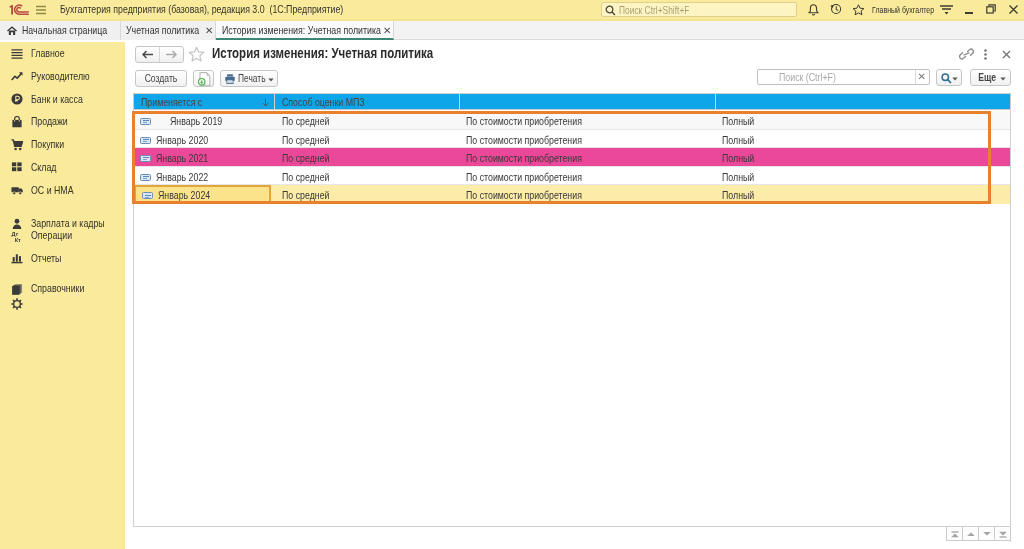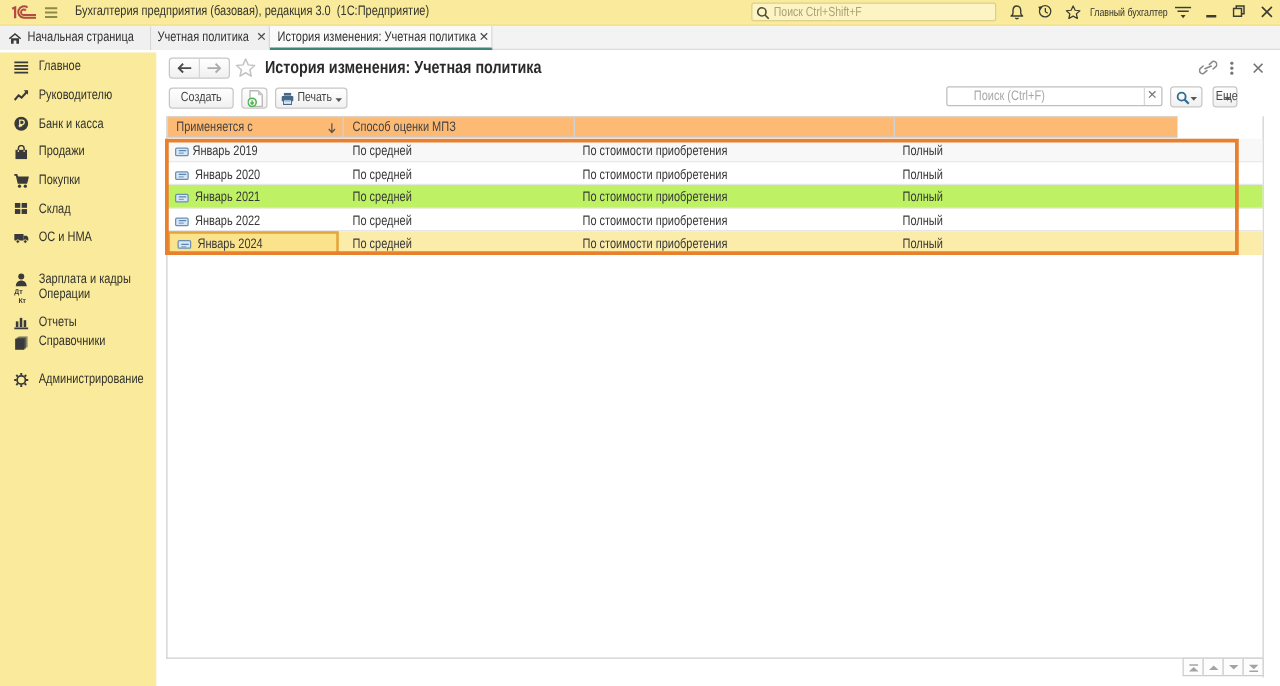--- a/index.html
+++ b/index.html
@@ -38,28 +38,28 @@
   
   #btn-create { left:135px; top:70px; width:52px; height:17px; }
   #btn-create span { display:block; text-align:center; line-height:15px; color:#444; }
   #btn-doc { left:193px; top:70px; width:21px; height:17px; }
   #btn-print { left:220px; top:70px; width:58px; height:17px; }
   #fsearch { left:757px; top:69px; width:173px; height:16px; border:1px solid #bfbfbf; background:#fff; border-radius:2px; }
   #fsearch .ph { position:absolute; left:5px; top:0; line-height:14px; color:#a8a8a8; font-size:11px;margin-left:16px; }
   #fsearch .xd { position:absolute; right:13px; top:0; width:1px; height:14px; background:#d9d9d9; }
   #fsearch .x { position:absolute; right:3px; top:0; line-height:14px; color:#777; font-size:10px; }
   #btn-q { left:936px; top:69px; width:26px; height:17px; }
-  #btn-more { left:970px; top:69px; width:20px; height:17px; }
+  #btn-more { left:970px; top:69px; width:41px; height:17px;font-weight:bold; }
   #btn-more span { display:block; text-align:center; line-height:15px; color:#444; }
 
   
   #tbl-left { left:133px; top:93px; width:1px; height:434px; background:#cfcfcf; }
   #tbl-right { left:1010px; top:93px; width:1px; height:449px; background:#cfcfcf; }
   #tbl-bottom { left:133px; top:526px; width:878px; height:1px; background:#cfcfcf; }
-  #thead { left:134px; top:93px; width:808px; height:17px; background:#fdba74; border-top:1px solid #d2d2d2; border-bottom:1px solid #c9c9c9;padding-left:16px; }
+  #thead { left:134px; top:93px; width:876px; height:17px; background:#0ea5e9; border-top:1px solid #d2d2d2; border-bottom:1px solid #c9c9c9;padding-left:16px; }
   .hsep { position:absolute; top:0; width:1px; height:16px; background:#d2d2d2; }
   .htx { position:absolute; top:0; line-height:16px; font-size:11px; color:#444; white-space:nowrap; }
   .row { position:absolute; left:134px; width:876px; height:18.6px; }
   .row .ctx { position:absolute; top:1px; line-height:18.6px; font-size:11px; color:#383838; white-space:nowrap; }
   .ricon { position:absolute; left:6px; top:7px; width:11px; height:7px; border:1px solid #6a8fb5; border-radius:1.5px; background:#d8e7f5; }
   .ricon i { position:absolute; left:1.5px; top:1.2px; width:6px; height:1px; background:#5d87b0; }
   .ricon b { position:absolute; left:1.5px; top:3.2px; width:4px; height:1px; background:#7fa2c2; }
 
   #orangebox { left:132px; top:111px; width:859px; height:93px; border:3.5px solid #e8802e; z-index:30; }
   #focuscell { left:134px; top:185.4px; width:137px; height:18.6px; background:#fbe38c; border:2px solid #e1a53b; z-index:20; }
@@ -250,21 +250,21 @@
       <span class="ic">
         <svg width="12" height="12" viewBox="0 0 13 13">
           <path d="M0.5,11.5 H12.5" stroke="#3a3a3a" stroke-width="1.5"></path>
           <rect x="1.8" y="5.5" width="2.2" height="5" fill="#3a3a3a"></rect>
           <rect x="5.2" y="2.5" width="2.2" height="8" fill="#3a3a3a"></rect>
           <rect x="8.6" y="4.5" width="2.2" height="6" fill="#3a3a3a"></rect>
         </svg>
       </span>
       <span class="tx"><span class="ct">Отчеты</span></span>
     </div>
-<div class="sbitem" style="top:262px">
+<div class="sbitem" style="top:277px">
       <span class="ic">
         <svg width="12" height="12" viewBox="0 0 13 13">
           <rect x="4" y="1.2" width="8" height="9.5" fill="#8a8a74"></rect>
           <rect x="2.5" y="2.2" width="8" height="9.6" fill="#55554a"></rect>
           <rect x="1.2" y="3.2" width="8" height="9.6" fill="#3a3a3a"></rect>
         </svg>
       </span>
       <span class="tx"><span class="ct">Справочники</span></span>
     </div>
 <div class="sbitem" style="top:292.25px">
@@ -272,21 +272,20 @@
         <svg width="12" height="12" viewBox="0 0 13 13">
           <g fill="none" stroke="#3a3a3a" stroke-width="1.5">
             <circle cx="6.5" cy="6.5" r="3.6"></circle>
           </g>
           <g stroke="#3a3a3a" stroke-width="1.7">
             <path d="M6.5,0.4 V2.4 M6.5,10.6 V12.6 M0.4,6.5 H2.4 M10.6,6.5 H12.6 M2.2,2.2 L3.6,3.6 M9.4,9.4 L10.8,10.8 M10.8,2.2 L9.4,3.6 M3.6,9.4 L2.2,10.8"></path>
           </g>
           <circle cx="6.5" cy="6.5" r="1.2" fill="#faea9c" stroke="none"></circle>
         </svg>
       </span>
-      <span class="tx"><span class="ct">Администрирование</span></span>
     </div>
 </div>
 
 <div class="btn" id="navgrp"></div>
 <div class="abs" id="navdiv"></div>
 <div class="abs" style="left:141px;top:50px;z-index:2;">
   <svg width="13" height="9" viewBox="0 0 13 9">
     <path d="M12,4.5 L2.5,4.5 M5.5,1 L2,4.5 L5.5,8" stroke="#4a4a4a" stroke-width="1.5" fill="none"></path>
   </svg>
 </div>
@@ -383,36 +382,36 @@
   <span class="htx" style="left:148px;"><span class="ct">Способ оценки МПЗ</span></span>
   <span class="hsep" style="left:325px;"></span>
   <span class="hsep" style="left:581px;"></span>
 </div>
 <div id="rows">
 <div class="row" style="top:111.0px;background:#f8f8f8;border-bottom:1px solid #e6e6e6;">
     <span class="ricon">
         <i></i>
         <b></b>
       </span>
-    <span class="ctx" style="left:20px;"><span class="ct">Январь 2019</span></span>
+    <span class="ctx" style="left:36px;"><span class="ct">Январь 2019</span></span>
     <span class="ctx" style="left:148px;"><span class="ct">По средней</span></span>
     <span class="ctx" style="left:332px;"><span class="ct">По стоимости приобретения</span></span>
     <span class="ctx" style="left:588px;"><span class="ct">Полный</span></span>
   </div>
 <div class="row" style="top:129.6px;background:#ffffff;border-bottom:1px solid #e6e6e6;">
     <span class="ricon">
         <i></i>
         <b></b>
       </span>
     <span class="ctx" style="left:22px;text-decoration:underline;"><span class="ct">Январь 2020</span></span>
     <span class="ctx" style="left:148px;"><span class="ct">По средней</span></span>
     <span class="ctx" style="left:332px;"><span class="ct">По стоимости приобретения</span></span>
     <span class="ctx" style="left:588px;"><span class="ct">Полный</span></span>
   </div>
-<div class="row" style="top:148.2px;background:#bef264;border-bottom:1px solid #e6e6e6;">
+<div class="row" style="top:148.2px;background:#ec4899;border-bottom:1px solid #e6e6e6;">
     <span class="ricon">
         <i></i>
         <b></b>
       </span>
     <span class="ctx" style="left:22px;"><span class="ct">Январь 2021</span></span>
     <span class="ctx" style="left:148px;"><span class="ct">По средней</span></span>
     <span class="ctx" style="left:332px;"><span class="ct">По стоимости приобретения</span></span>
     <span class="ctx" style="left:588px;"><span class="ct">Полный</span></span>
   </div>
 <div class="row" style="top:166.8px;background:#ffffff;border-bottom:1px solid #e6e6e6;">

